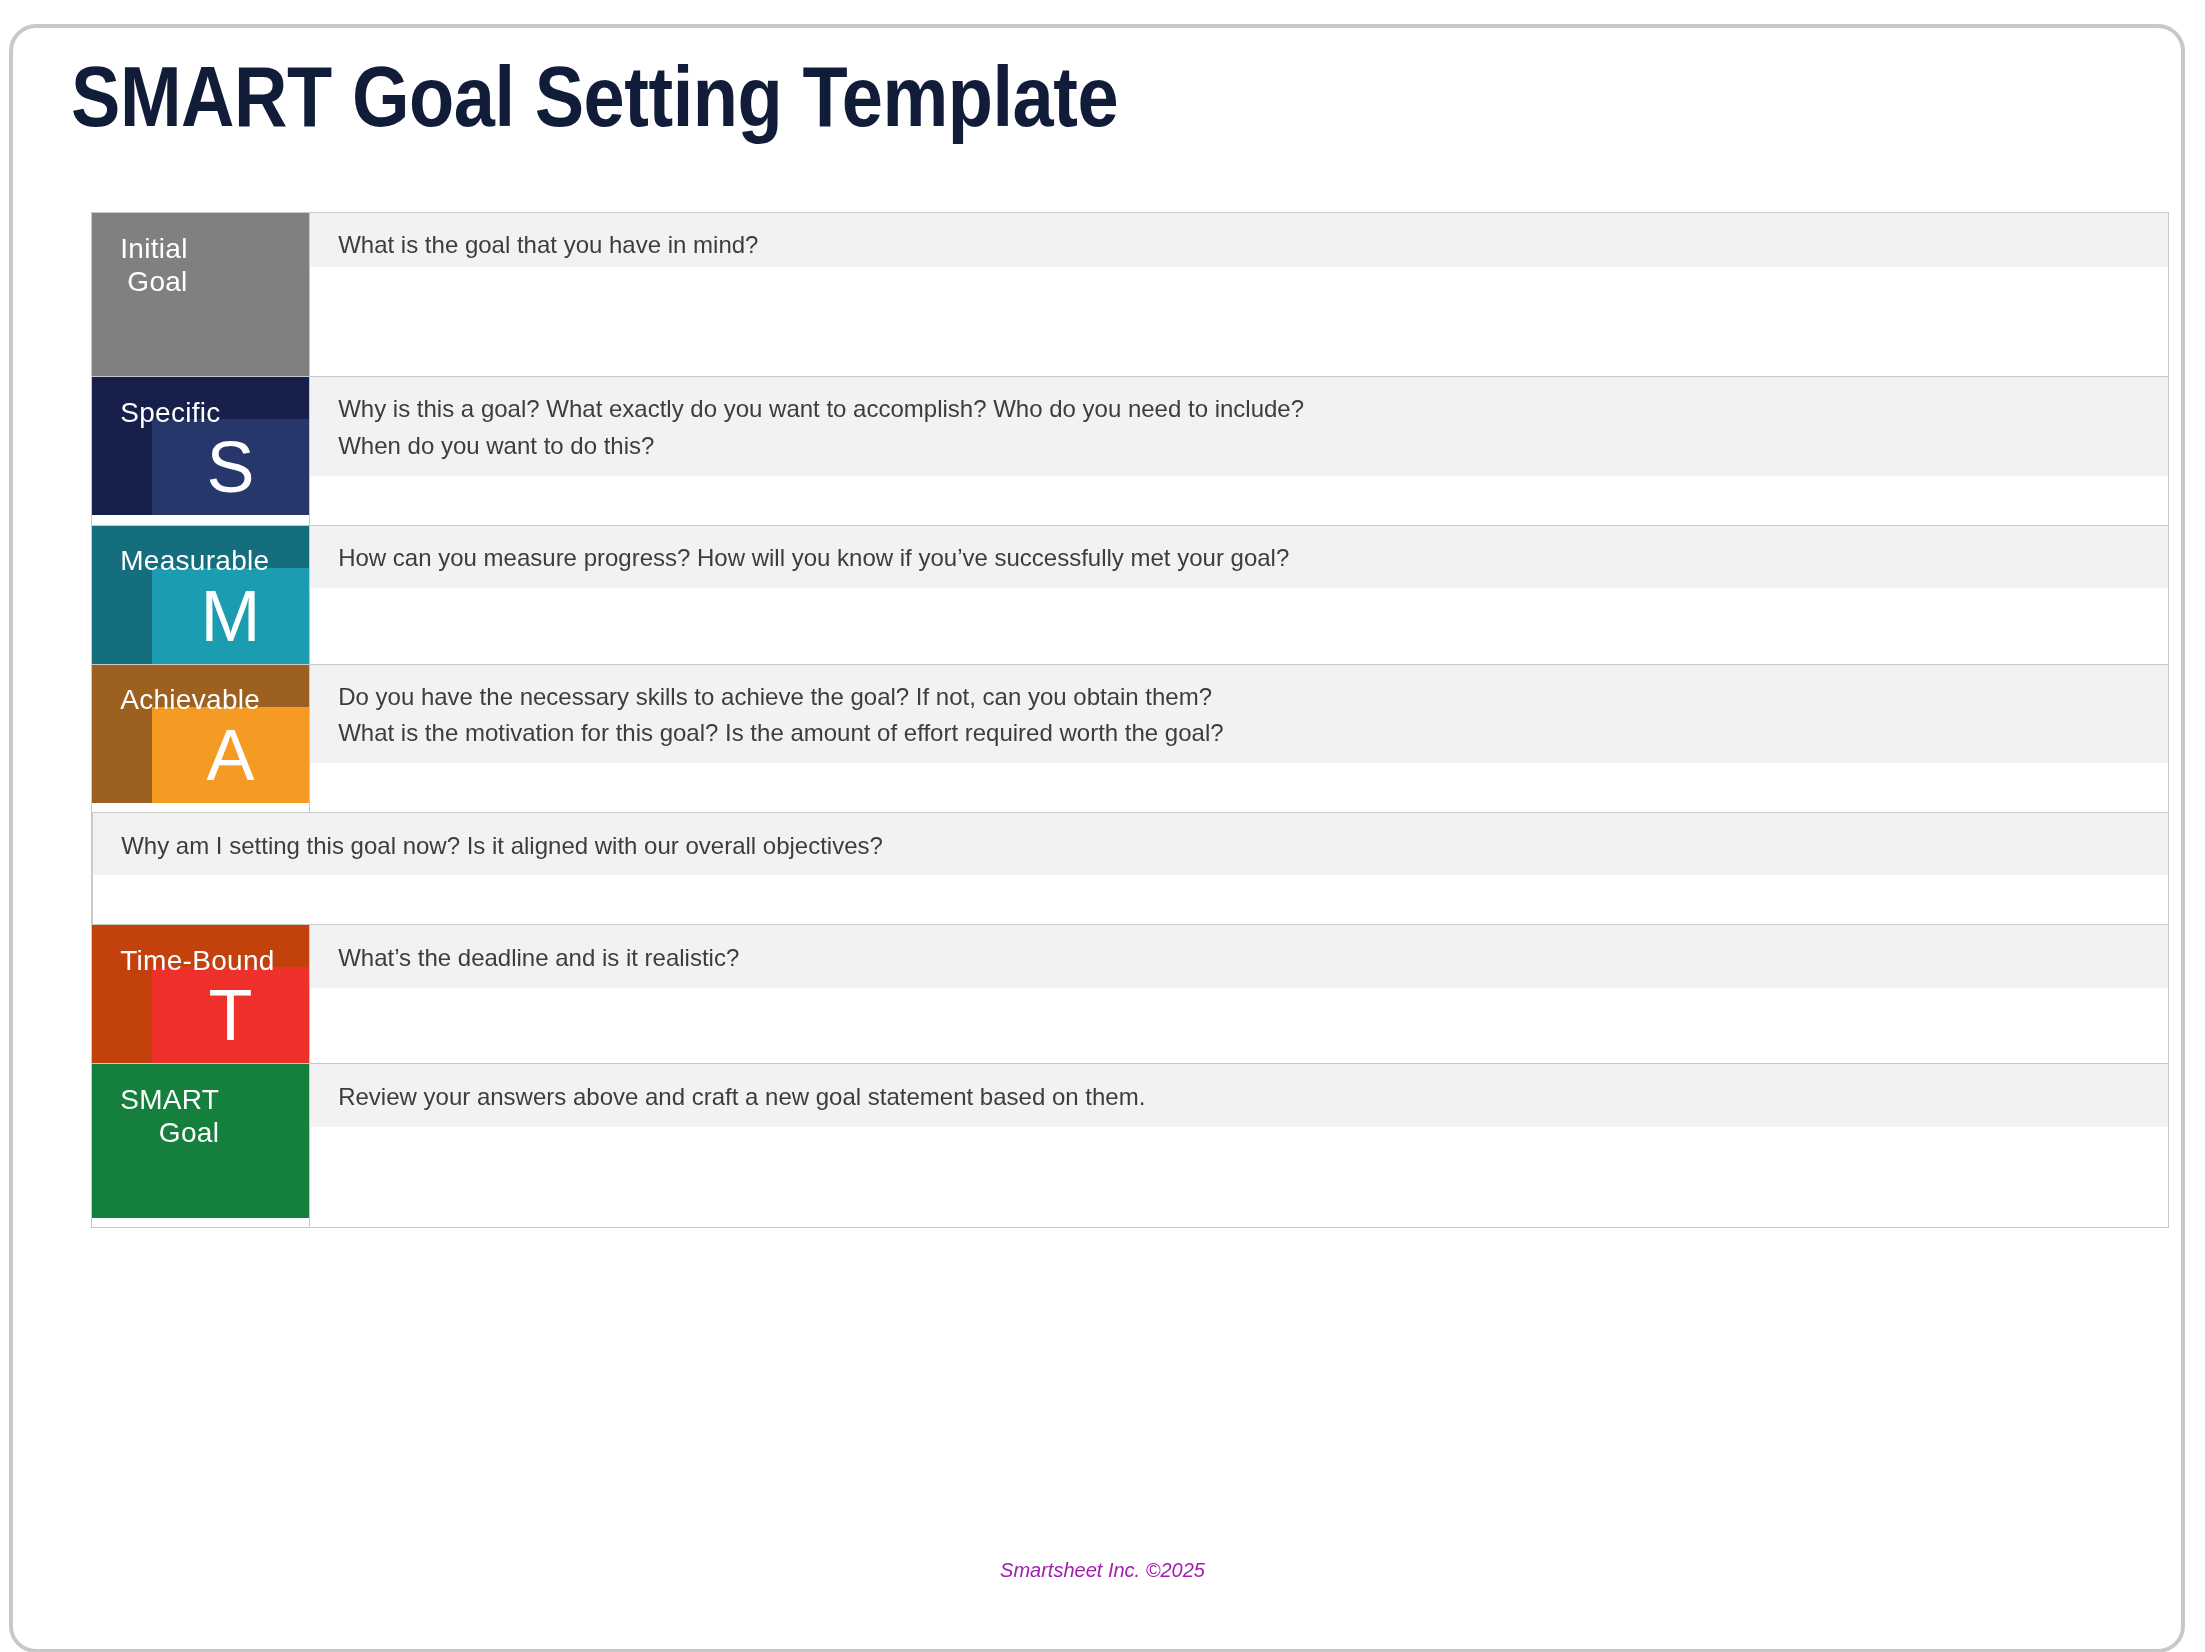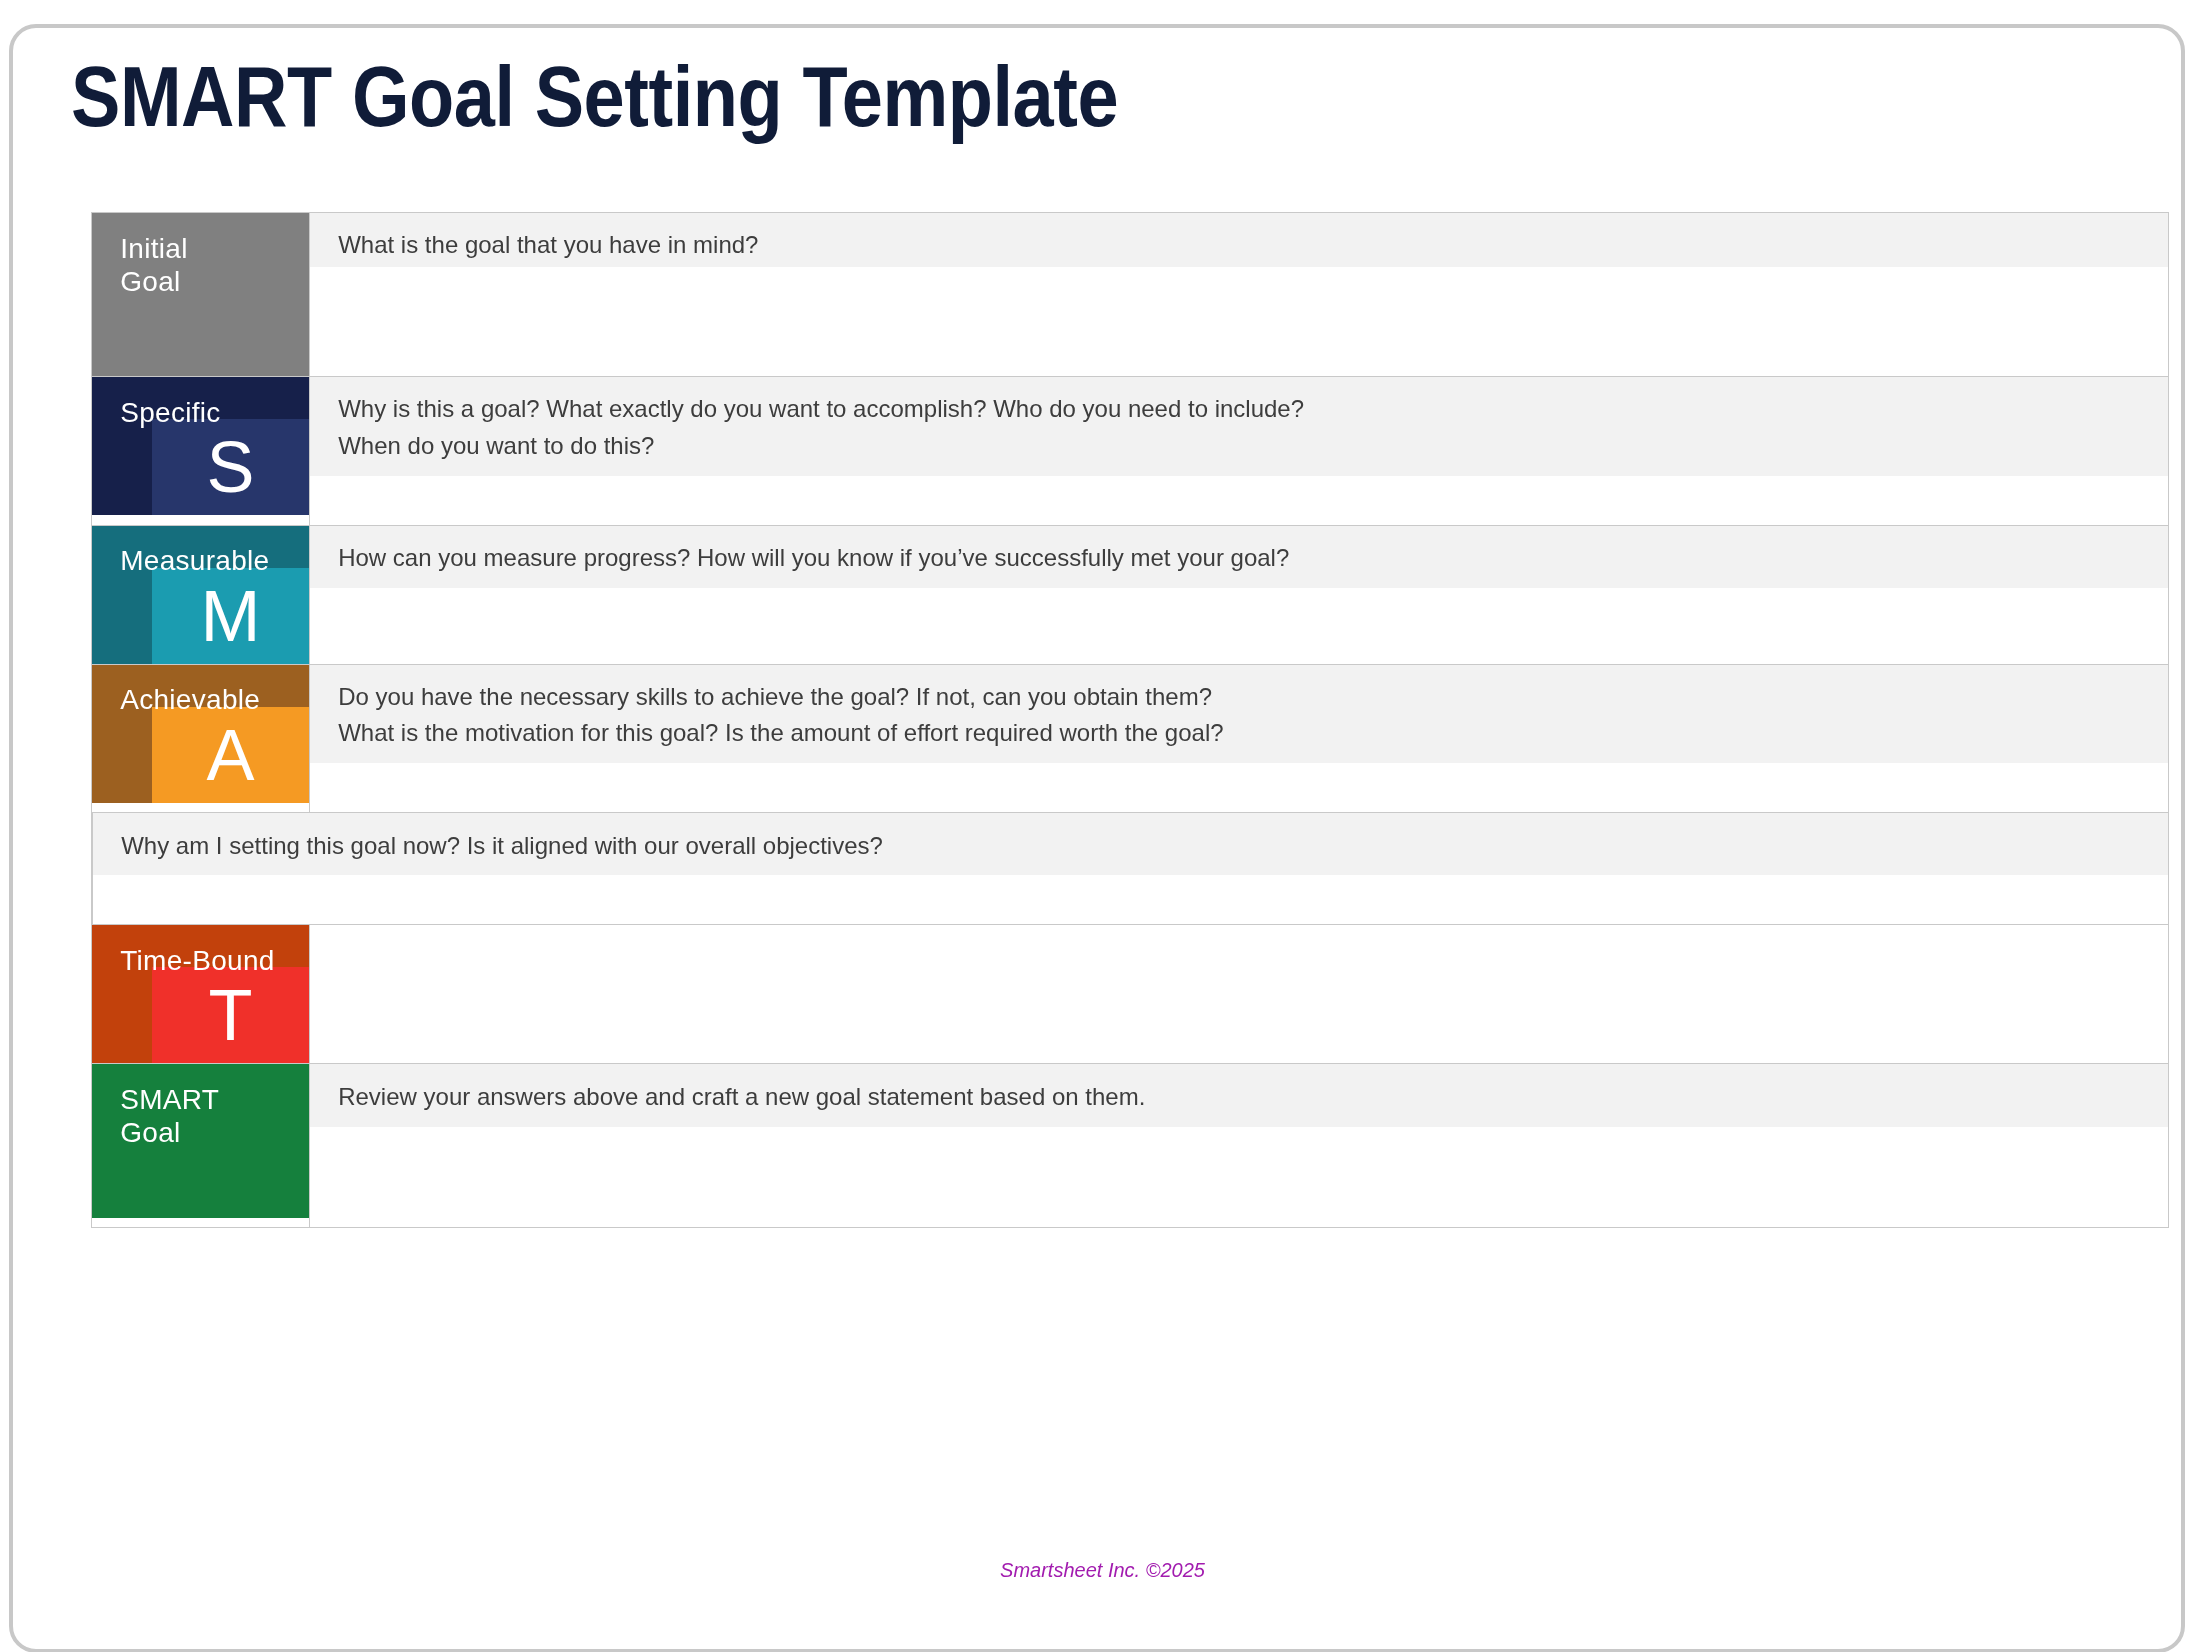--- a/index.html
+++ b/index.html
@@ -62,20 +62,21 @@
   }
   .row:last-child { border-bottom: none; }
 
   
   .label-cell {
     width: 217px;
     min-width: 217px;
     position: relative;
     box-sizing: border-box;
     overflow: hidden;
+    text-align: right;
   }
   .label-text {
     position: absolute;
     left: 28px;
     top: 18.5px;
     color: #ffffff;
     font-size: 28px;
     line-height: 1.18;
     font-weight: 400;
     letter-spacing: 0.3px;
@@ -218,20 +219,21 @@
     </div>
 
     <div class="row r-std">
       <div class="label-cell" id="lc5" style="background: #c2410c; padding-left: 8px;">
         <div class="label-text">Time-Bound</div>
         <div class="letter-box" id="lb5" style="background: rgb(240, 48, 42);">
           <span>T</span>
         </div>
       </div>
       <div class="content-cell">
+        <div class="prompt">What’s the deadline and is it realistic?</div>
         <div class="answer"></div>
       </div>
     </div>
 
     <div class="row r-smart">
       <div class="label-cell" id="lc6" style="background: #15803d;">
         <div class="label-text">SMART
 Goal</div>
       </div>
       <div class="content-cell">

